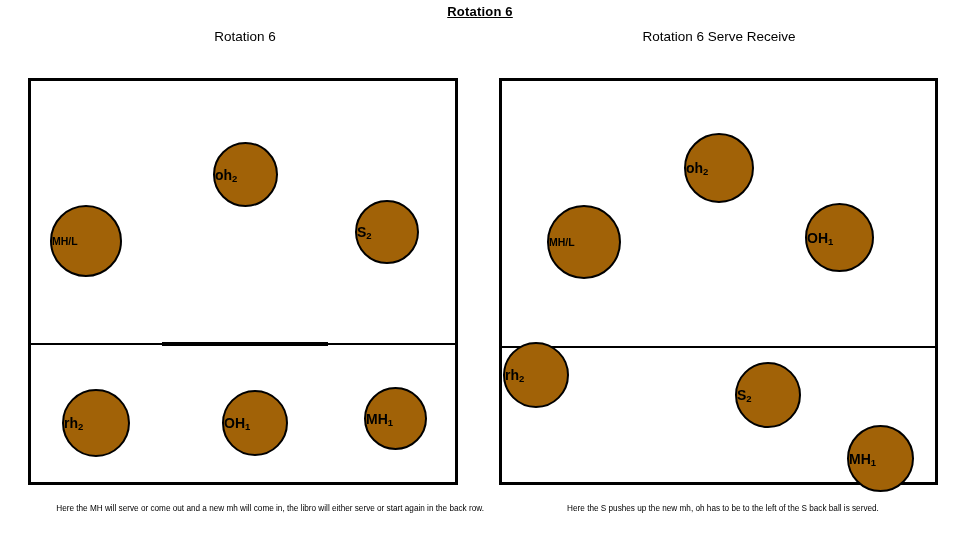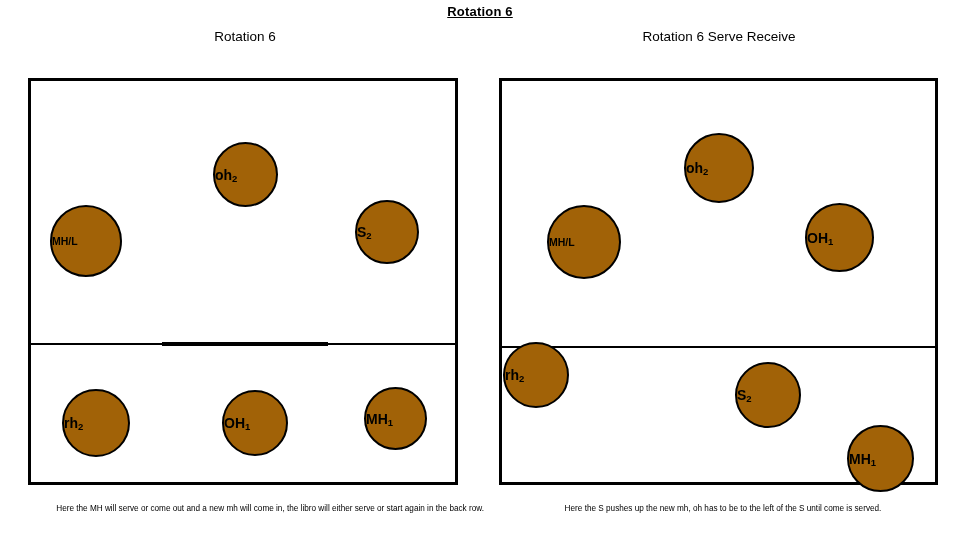--- a/index.html
+++ b/index.html
@@ -157,13 +157,13 @@
     </div>
     <div class="player" style="left: 735px; top: 362px; width: 66px; height: 66px;">
       <span class="lbl">S<sub>2</sub></span>
     </div>
     <div class="player" style="left: 847px; top: 425px; width: 67px; height: 67px;">
       <span class="lbl">MH<sub>1</sub></span>
     </div>
   </div>
 
 <div class="caption left">Here the MH will serve or come out and a new mh will come in, the libro will either serve or start again in the back row.</div>
-<div class="caption right">Here the S pushes up the new mh, oh has to be to the left of the S until come is served.</div>
+<div class="caption right">Here the S pushes up the new mh, oh has to be to the left of the S back ball is served.</div>
 
 </body></html>

